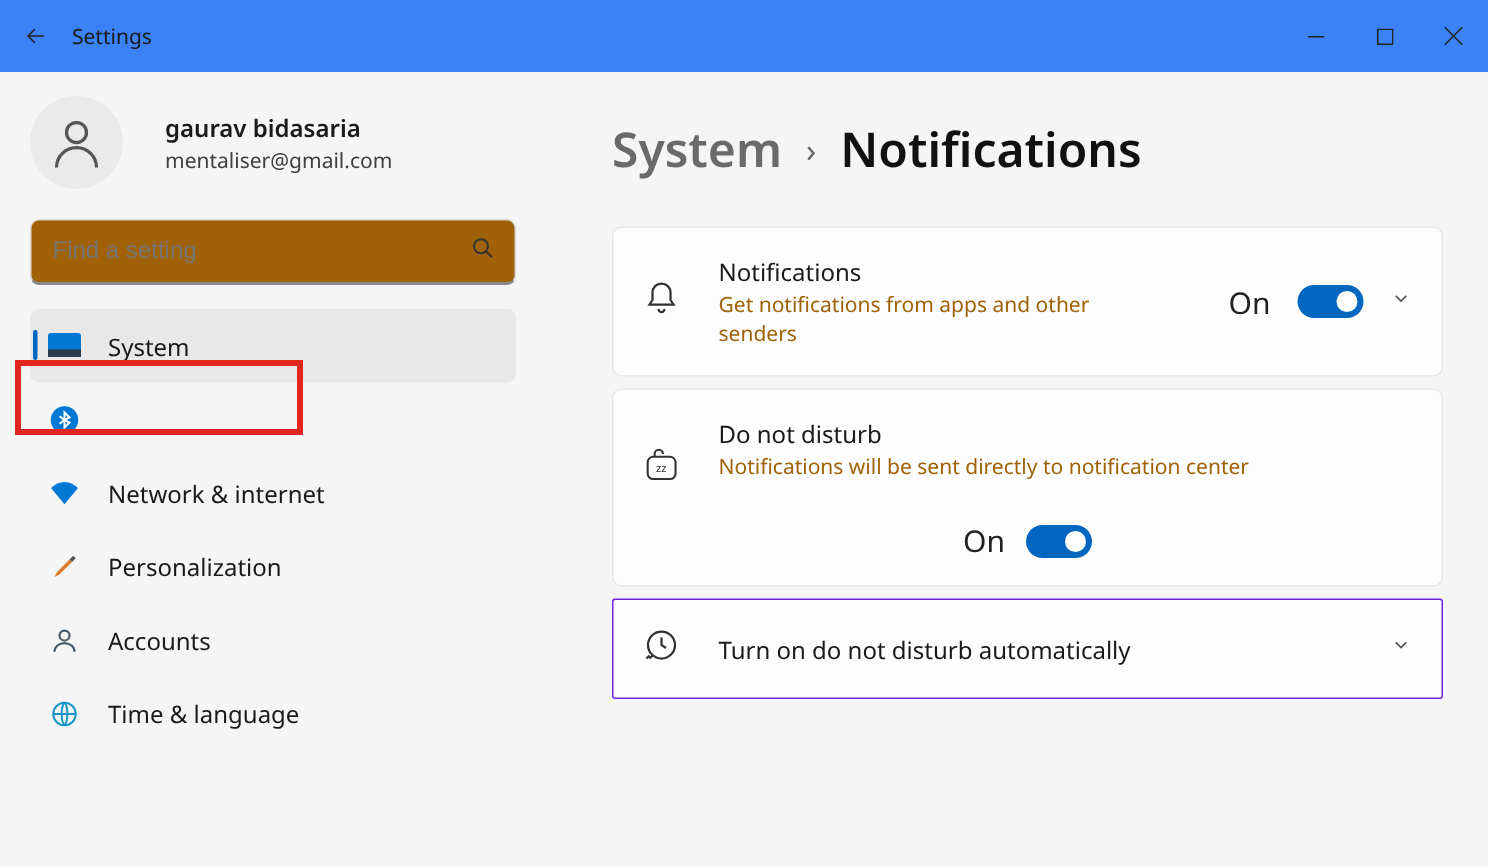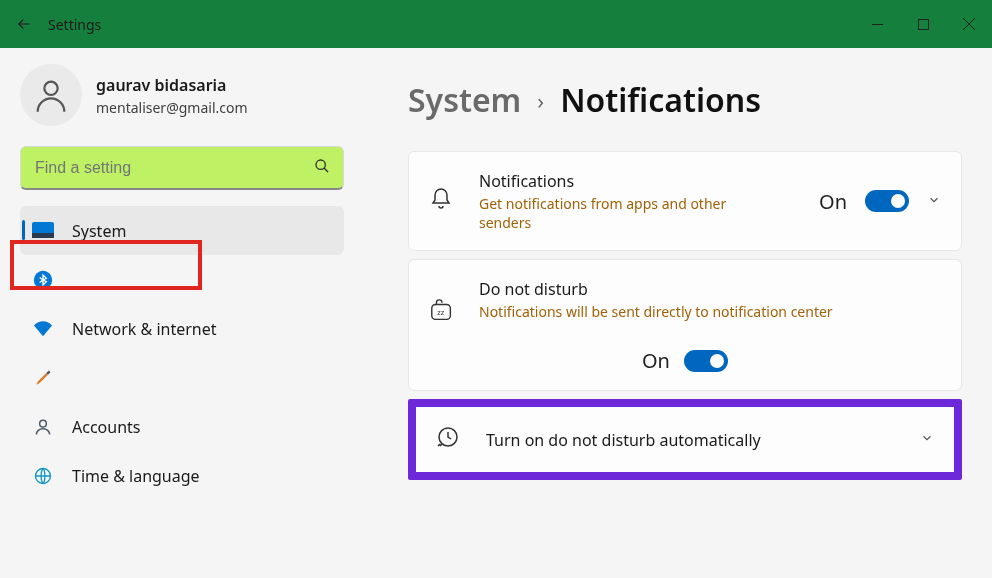--- a/index.html
+++ b/index.html
@@ -8,21 +8,21 @@
   font-family: "Segoe UI", system-ui, sans-serif;
   background: #f5f5f5;
   overflow: hidden;
   color: #1a1a1a;
   position: relative;
 }
 .titlebar {
   height: 48px;
   display: flex;
   align-items: center;
-  background: #15803d;
+  background: #3b82f6;
 }
 .tb-back {
   width: 48px; height: 48px;
   display: flex; align-items: center; justify-content: center;
   font-size: 18px;
 }
 .tb-title { font-size: 14px; }
 .tb-spacer { flex: 1; }
 .win-btn {
   width: 46px; height: 32px;
@@ -34,21 +34,21 @@
   height: calc(578px - 48px);
 }
 .sidebar {
   width: 360px;
   padding: 12px 16px 0 20px;
   overflow: hidden;
 }
 .profile {
   display: flex;
   align-items: center;
-  gap: 14px;
+  gap: 28px;
   padding: 4px 0 20px 0;
 }
 .avatar {
   width: 62px; height: 62px;
   border-radius: 50%;
   background: #eaeaea;
   display: flex; align-items: center; justify-content: center;
   color: #555;
 }
 .profile-name { font-size: 16px; font-weight: 600; }
@@ -57,21 +57,21 @@
   position: relative;
   margin-bottom: 16px;
 }
 .search input {
   width: 100%; height: 44px;
   border: 1px solid #d8d8d8;
   border-bottom: 2px solid #888;
   border-radius: 6px;
   padding: 0 42px 0 14px;
   font-size: 16px;
-  background: #bef264;
+  background: #a16207;
 }
 .search .search-ic {
   position: absolute;
   right: 14px; top: 50%;
   transform: translateY(-50%);
   font-size: 14px;
   color: #555;
 }
 .nav { position: relative; }
 .nav-item {
@@ -150,21 +150,21 @@
   position: absolute;
   right: 4px; top: 4px;
 }
 .on-label { font-size: 20px; color: #222; text-align: right; }
 .chev { font-size: 14px; color: #555; }
 .card.dnd { flex-direction: column; align-items: stretch; padding: 18px 20px 16px; }
 .card.dnd .row1 { display: flex; align-items: flex-start; }
 .card.dnd .lead-ic { margin-top: 20px; }
 .card.dnd .row2 { display: flex; justify-content: center; align-items: center; gap: 14px; margin-top: 18px; }
 .highlight-auto {
-  border: 8px solid #6d28d9;
+  border: 1px solid #6d28d9;
   border-radius: 2px;
 }
 </style>
 </head>
 <body>
 
 <div class="titlebar">
   <div class="tb-back">
     <svg width="18" height="18" viewBox="0 0 24 24" fill="none" stroke="#222" stroke-width="1.5">
         <path d="M19 12H5"></path>
@@ -242,20 +242,21 @@
         </span>
         <span>Network &amp; internet</span>
       </div>
       <div class="nav-item">
         <span class="nav-ic">
           <svg width="20" height="20" viewBox="0 0 24 24">
               <path d="M4 20l4-2 10-10-2-2L6 16z" fill="#d97c2e"></path>
               <path d="M16 6l2 2 3-3-2-2z" fill="#555"></path>
             </svg>
         </span>
+        <span>Personalization</span>
       </div>
       <div class="nav-item">
         <span class="nav-ic">
           <svg width="20" height="20" viewBox="0 0 24 24" fill="none" stroke="#4a5a6a" stroke-width="1.8">
               <circle cx="12" cy="8" r="4"></circle>
               <path d="M4 21c0-4 3.6-7 8-7s8 3 8 7"></path>
             </svg>
         </span>
         <span>Accounts</span>
       </div>

